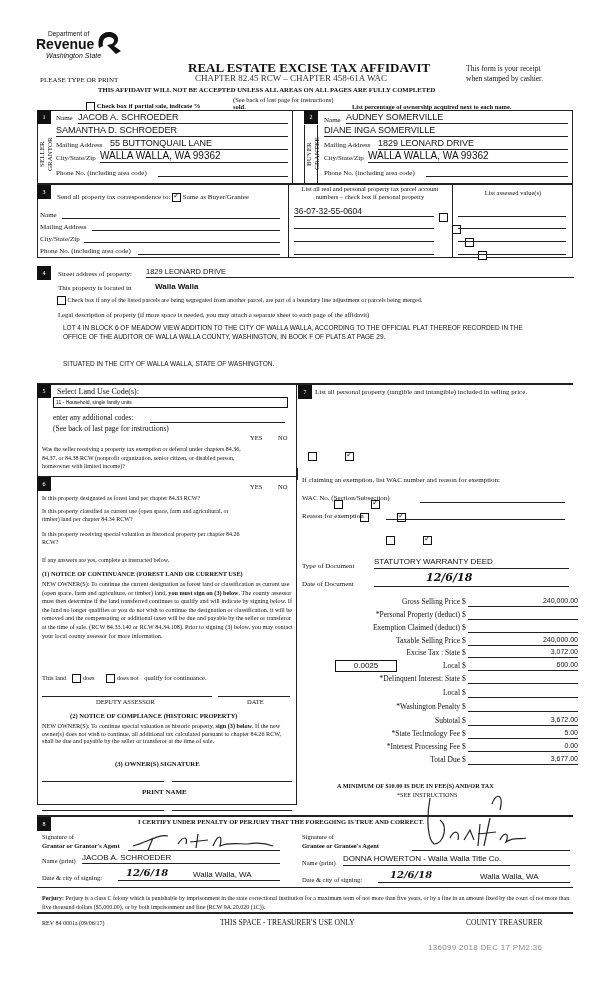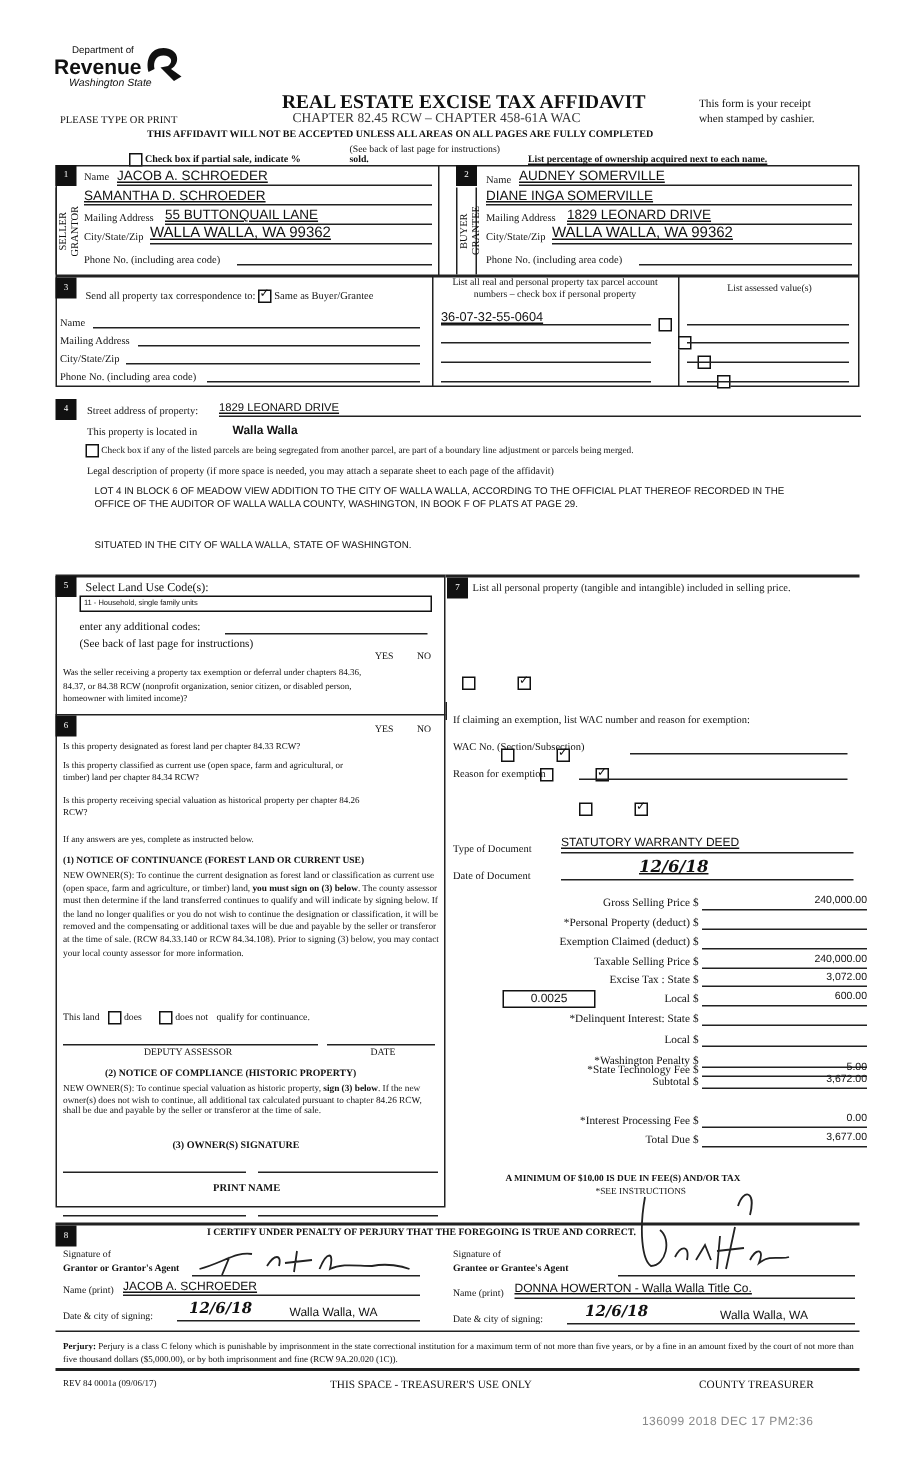--- a/index.html
+++ b/index.html
@@ -1,20 +1,20 @@
 <!DOCTYPE html>
 <html><head>
 <meta charset="utf-8">
 <style>
   * { box-sizing: border-box; margin: 0; padding: 0; }
   body { width: 600px; height: 984px; background: #fff; font-family: "Liberation Serif", serif; color: #111; position: relative; overflow: hidden; }
   .abs { position: absolute; }
   .sans { font-family: "Liberation Sans", sans-serif; }
   .num-badge { position: absolute; width: 14px; height: 14px; background: #111; color: #fff; font-size: 6px; text-align: center; line-height: 14px; }
-  .line { border-bottom: 1px solid #222; text-decoration: underline; }
+  .line { border-bottom: 1px solid #222; }
   .cb { display: inline-block; width: 9px; height: 9px; border: 1px solid #111; vertical-align: middle; position: relative; background: #fff; }
   .cb.checked::after { content: "✓"; position: absolute; left: 0px; top: -3px; font-size: 8px; font-family: "DejaVu Sans", sans-serif; color: #111; }
   .box { position: absolute; border: 1px solid #222; }
   .lbl { font-size: 7px; }
   .val { font-family: "Liberation Sans", sans-serif; font-size: 9px; }
   .hand { font-family: "DejaVu Serif", serif; font-style: italic; font-size: 10px; font-weight: bold; }
   .amt-row { position: absolute; left: 300px; width: 290px; height: 12px; font-size: 7.5px; }
   .amt-row .l { position: absolute; right: 130px; text-align: right; white-space: nowrap; }
   .amt-row .s { position: absolute; left: 162px; }
   .amt-row .v { position: absolute; left: 168px; width: 110px; border-bottom: 1px solid #222; text-align: right; font-family: "Liberation Sans", sans-serif; font-size: 7px; height: 10px; }
@@ -246,21 +246,21 @@
 <div class="amt-row" style="top:702px;">
     <span class="l">*Washington Penalty</span>
     <span class="s">$</span>
     <span class="v"></span>
   </div>
 <div class="amt-row" style="top:716px;">
     <span class="l">Subtotal</span>
     <span class="s">$</span>
     <span class="v">3,672.00</span>
   </div>
-<div class="amt-row" style="top:708px;">
+<div class="amt-row" style="top:729px;">
     <span class="l">*State Technology Fee</span>
     <span class="s">$</span>
     <span class="v">5.00</span>
   </div>
 <div class="amt-row" style="top:742px;">
     <span class="l">*Interest Processing Fee</span>
     <span class="s">$</span>
     <span class="v">0.00</span>
   </div>
 <div class="amt-row" style="top:755px;">

